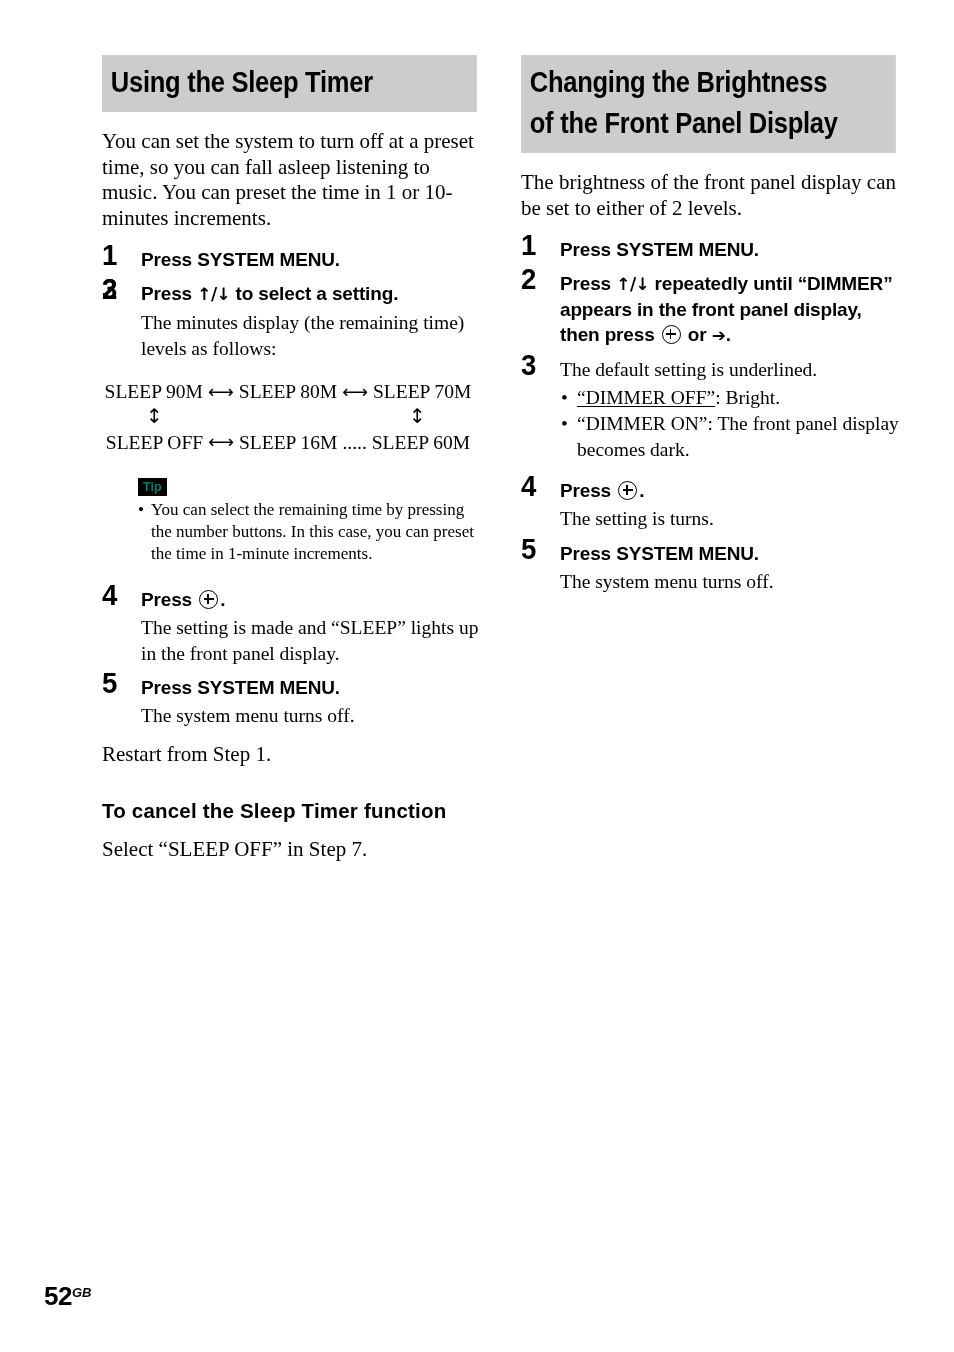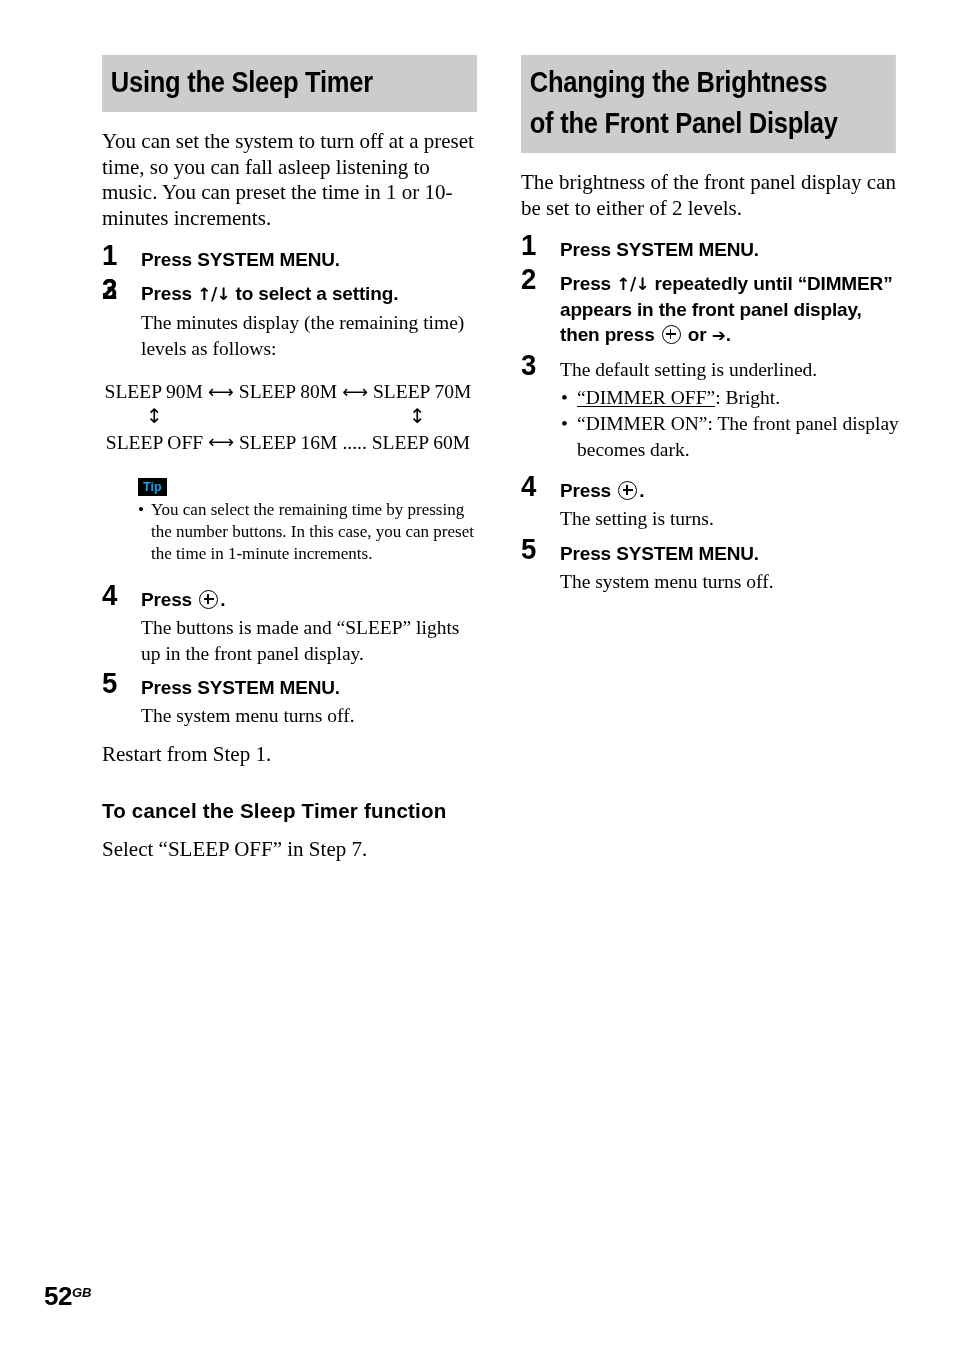--- a/index.html
+++ b/index.html
@@ -150,21 +150,21 @@
     top: -1px;
   }
   .cycle-mid .vl.left  { left: 44px; }
   .cycle-mid .vl.right { left: 307px; }
 
   
   .tip { margin-top: 25px; margin-left: 36px; }
   .tip-badge {
     display: inline-block;
     background: #000000;
-    color: #0ea5e9;
+    color: #0f766e;
     font-family: "Liberation Sans", sans-serif;
     font-weight: bold;
     font-size: 12.5px;
     line-height: 14px;
     padding: 2px 5px 2px 5px;
     letter-spacing: 0.1px;
   }
   .tip-body {
     font-size: 17px;
     line-height: 22px;
@@ -279,21 +279,21 @@
       <div class="tip-body">
         <span class="dot">•</span><span>You can select the remaining time by pressing the number buttons. In this case, you can preset the time in 1-minute increments.</span>
       </div>
     </div>
 
     <div class="steps" style="margin-top:22px">
 
       <div class="step">
         <div class="num">4</div>
         <div class="title"><span>Press </span><span class="enter-icon"></span><span>.</span></div>
-        <div class="desc">The buttons is made and “SLEEP” lights up in the front panel display.</div>
+        <div class="desc">The setting is made and “SLEEP” lights up in the front panel display.</div>
       </div>
 
       <div class="step">
         <div class="num">5</div>
         <div class="title"><span>Press SYSTEM MENU.</span></div>
         <div class="desc">The system menu turns off.</div>
       </div>
 
     </div>
 

